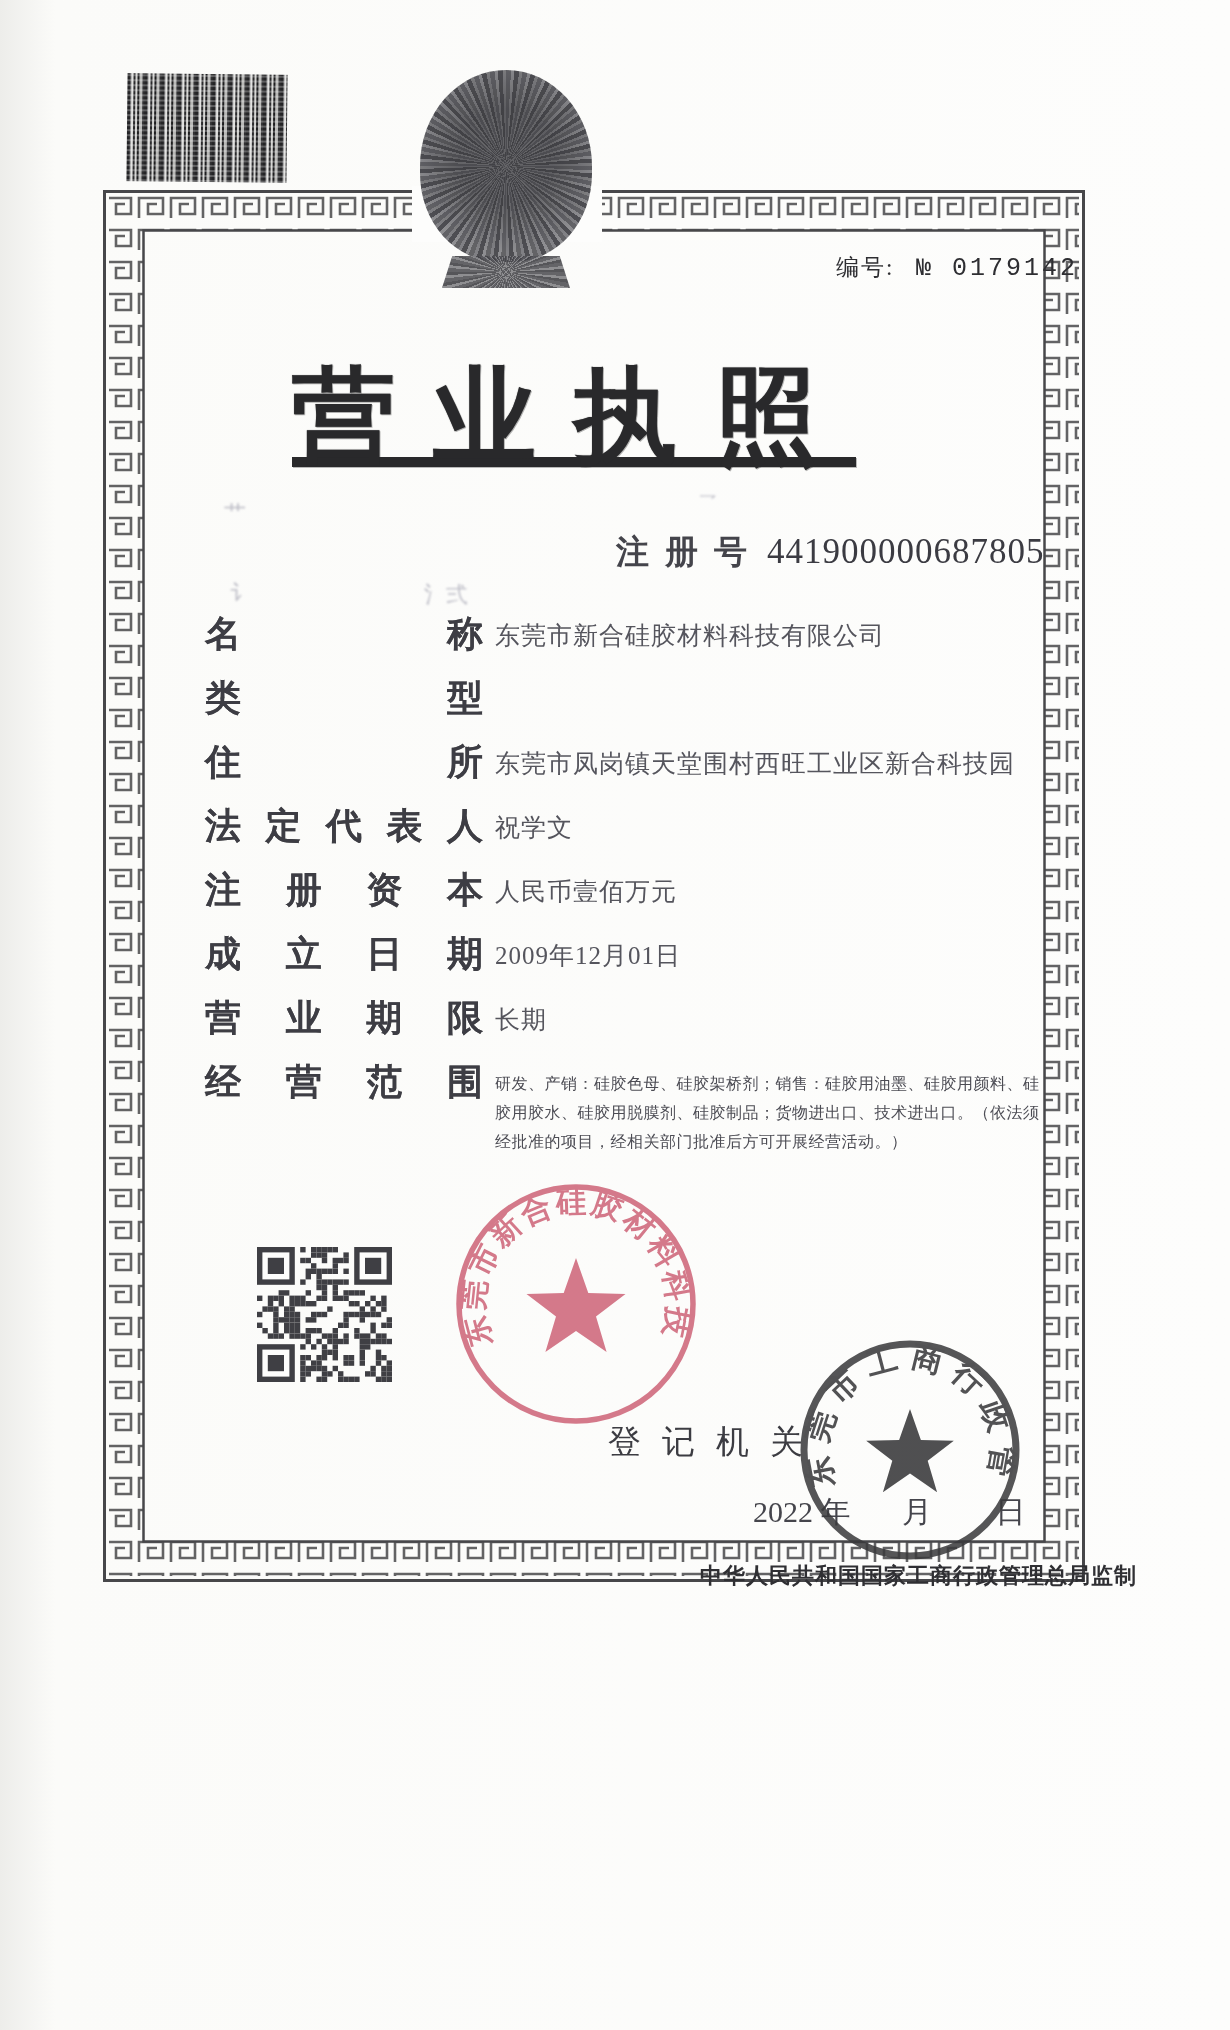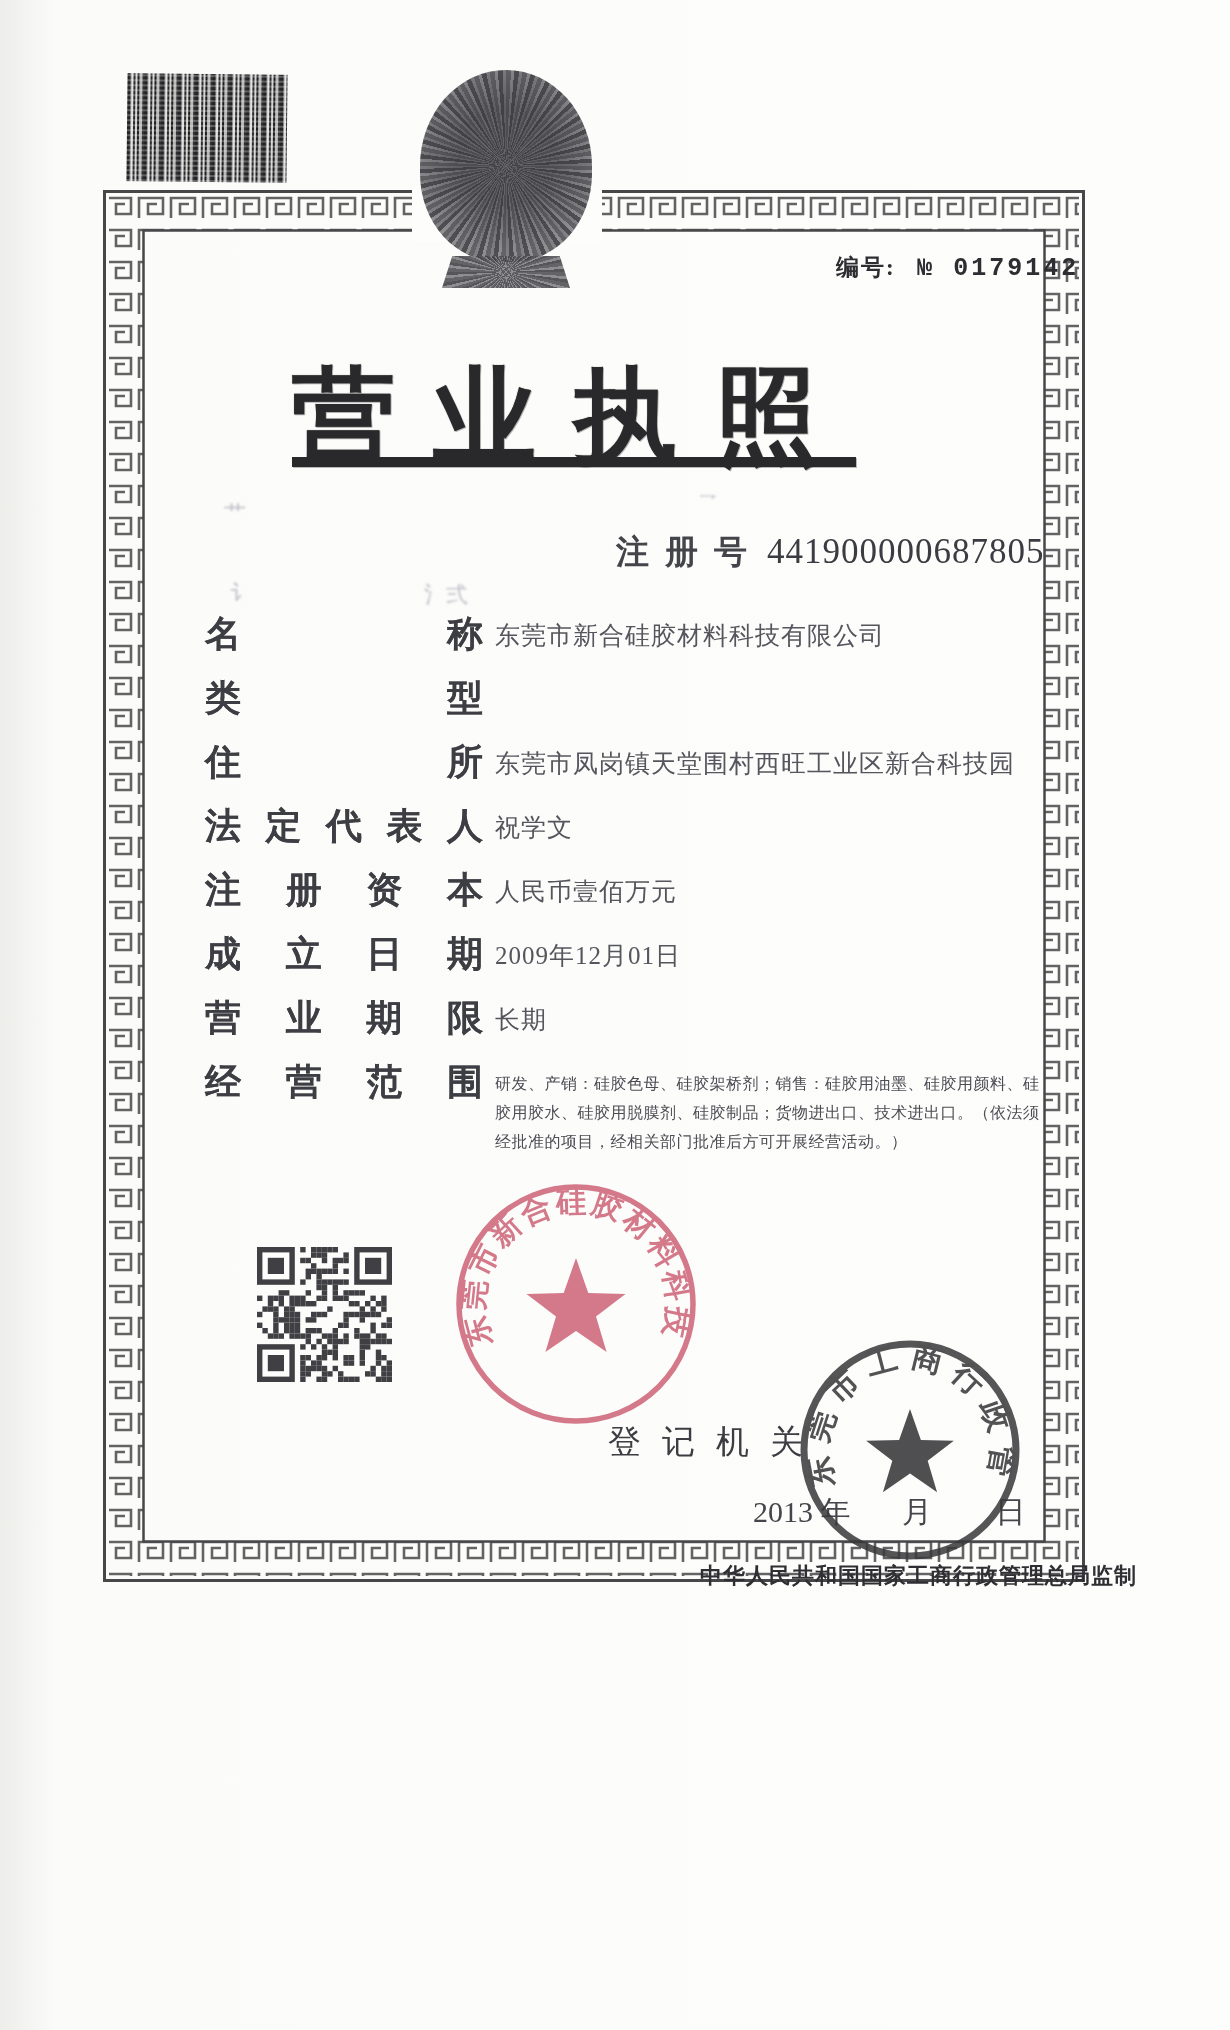--- a/index.html
+++ b/index.html
@@ -36,21 +36,21 @@
     background:repeating-conic-gradient(from 40deg,#515156 0 4deg,#828286 4deg 7deg,#404045 7deg 10deg);
     opacity:.9;
   }
   .emblem-backing{position:absolute;left:412px;top:186px;width:190px;height:56px;background:#fdfdfc;}
   
   .frame{position:absolute;left:103px;top:190px;width:982px;height:1392px;}
   
   .serial{
     position:absolute;left:836px;top:252px;
     font-family:"Liberation Mono","DejaVu Sans Mono",monospace;
-    color:#2e2e32;font-weight:bold;white-space:nowrap;
+    color:#2e2e32;font-weight:normal;white-space:nowrap;
   }
   .serial .lbl{font-size:23px;letter-spacing:2px;font-family:"Liberation Serif","DejaVu Serif",serif;}
   .serial .no{font-size:25px;margin-left:12px;letter-spacing:3px;}
   .doc-title{
     position:absolute;left:292px;top:352px;
     font-size:103px;line-height:1.25;font-weight:900;
     letter-spacing:38px;color:#29292b;white-space:nowrap;
     text-shadow:0 0 1px #5a5a5a, 1px 1px 0 rgba(60,60,60,.35);
     text-decoration:underline;
   }
@@ -446,21 +446,21 @@
     </defs>
     <circle cx="150" cy="146" r="117" fill="none" stroke="#c9556b" stroke-width="5.5"></circle>
     <polygon transform="translate(150,152)" fill="#c9556b" points="0,-52 12.3,-17 49.5,-16.1 20,6.5 30.6,42.1 0,21 -30.6,42.1 -20,6.5 -49.5,-16.1 -12.3,-17"></polygon>
     <text font-size="30" fill="#c9556b" letter-spacing="3" font-family="Liberation Serif, DejaVu Serif, serif" font-weight="bold">
       <textPath href="#tp-red">东莞市新合硅胶材料科技有限公司</textPath>
     </text>
   </svg>
 
   <div class="registrar">登记机关</div>
   <div class="issue-date">
-    <span>2013 年</span>
+    <span>2022 年</span>
     <span class="gap1">月</span>
     <span class="gap2">日</span>
   </div>
 
   <svg class="seal-black" width="250" height="250" viewBox="0 0 250 250" xmlns="http://www.w3.org/2000/svg">
     <defs>
       <path id="tp-blk" d="M48.7,157.7 A82,82 0 1 1 197.3,157.7" fill="none"></path>
     </defs>
     <circle cx="123" cy="123" r="106" fill="none" stroke="#39393b" stroke-width="7"></circle>
     <polygon transform="translate(123,128) scale(0.885)" fill="#323234" points="0,-52 12.3,-17 49.5,-16.1 20,6.5 30.6,42.1 0,21 -30.6,42.1 -20,6.5 -49.5,-16.1 -12.3,-17"></polygon>

